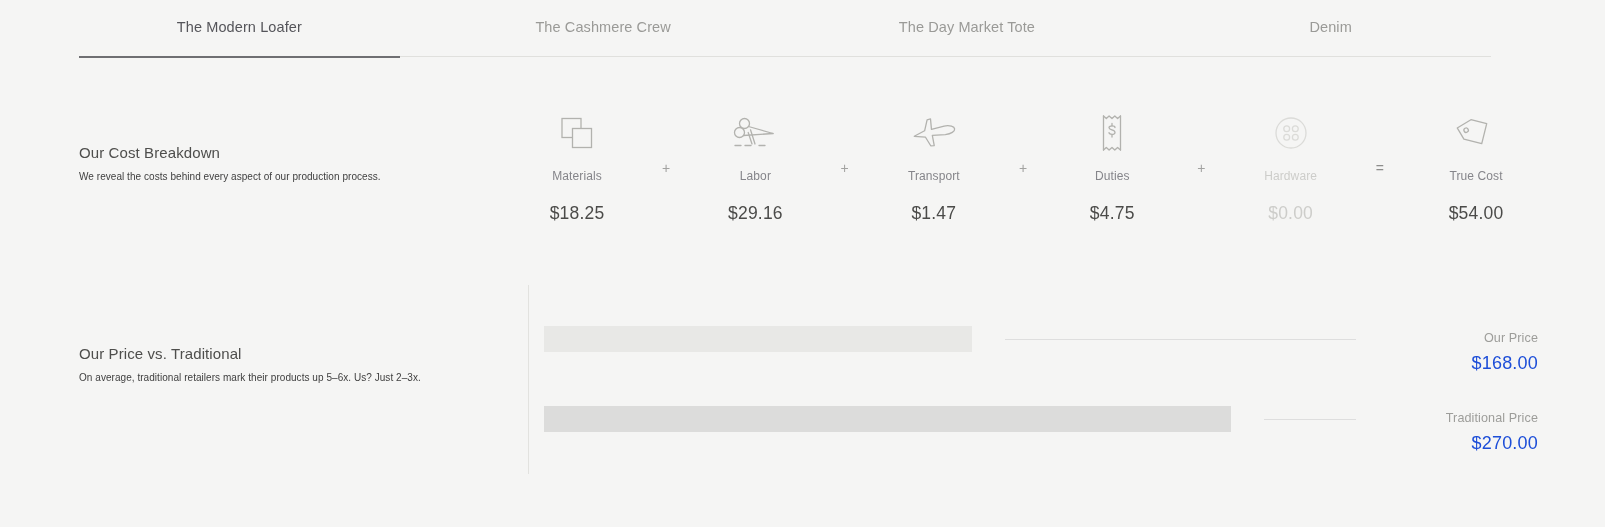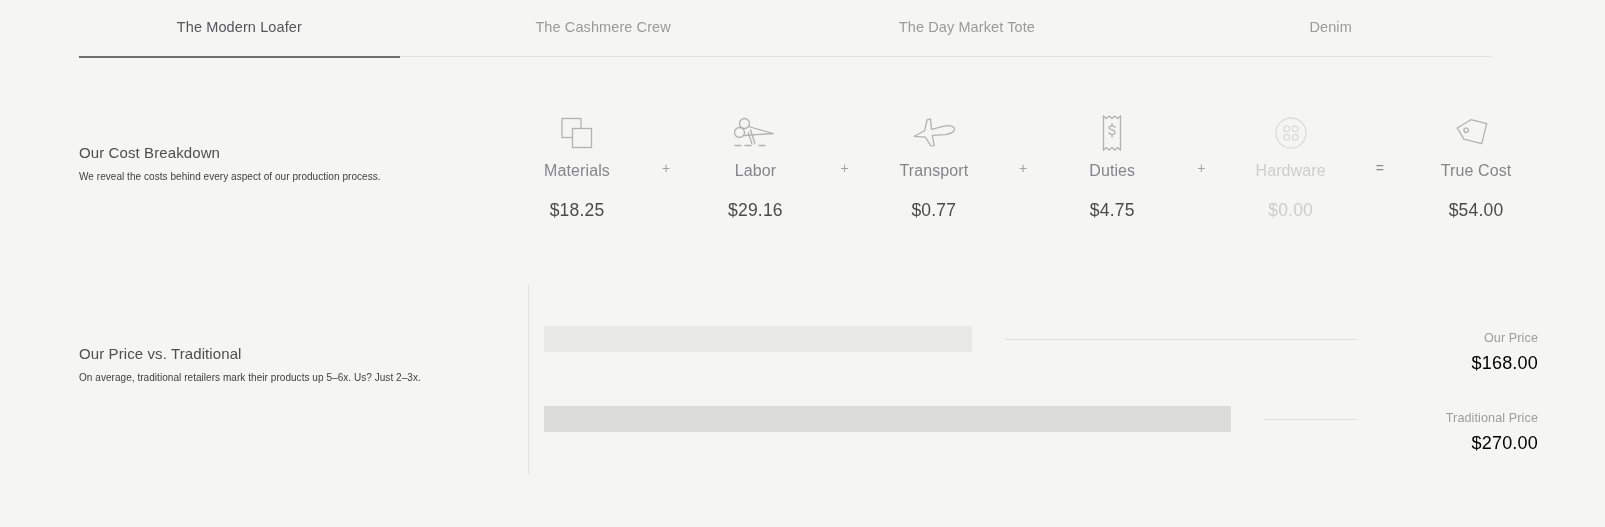--- a/index.html
+++ b/index.html
@@ -93,22 +93,23 @@
     text-align: center;
     flex: 0 0 auto;
   }
   .cost-item .icon {
     height: 58px;
     display: flex;
     align-items: center;
     justify-content: center;
   }
   .cost-item .cname {
-    font-size: 16px;
+    font-size: 12px;
     color: #85858a;
+    margin-top: 7px;
     letter-spacing: 0.1px;
   }
   .cost-item .cval {
     font-size: 17.5px;
     color: #4b4b49;
     margin-top: 20px;
     letter-spacing: 0.2px;
   }
   .cost-item.muted .cname,
   .cost-item.muted .cval { color: #cdcdca; }
@@ -177,21 +178,21 @@
     top: 13px;
   }
   .bar-meta .pname {
     font-size: 12.6px;
     color: #9d9d9a;
     letter-spacing: 0.1px;
     line-height: 1;
   }
   .bar-meta .pval {
     font-size: 18px;
-    color: #000000;
+    color: #1d4ed8;
     letter-spacing: 0.2px;
     line-height: 1;
     margin-top: 9px;
   }
 
   svg { display: block; overflow: visible; }
 </style>
 </head>
 <body>
 
@@ -252,21 +253,21 @@
     <div class="icon">
       <svg width="58" height="44" viewBox="0 0 58 44" fill="none" stroke="#b2b2ae" stroke-width="1.3" stroke-linejoin="round">
         <g transform="rotate(-8 29 22)">
           <path d="M9 22.5 L20 18.5 L24 8 L27.5 7.6 L27 18 L40 16.5
                    C46 16.3 50 18.5 50 20.8 C50 23.2 46 25.3 40 25.2
                    L27 24.2 L27.5 34.5 L24 34.2 L20 25 Z"></path>
         </g>
       </svg>
     </div>
     <div class="cname">Transport</div>
-    <div class="cval">$0.77</div>
+    <div class="cval">$1.47</div>
   </div>
 
   <div class="op">+</div>
 
   <div class="cost-item">
     <div class="icon">
       <svg width="34" height="46" viewBox="0 0 34 46" fill="none" stroke="#b2b2ae" stroke-width="1.3" stroke-linejoin="round" stroke-linecap="round">
         <path d="M8.5 6 L8.5 40"></path>
         <path d="M25.5 6 L25.5 40"></path>
         <path d="M8.5 6 l2.8 2.6 l2.8 -2.6 l2.9 2.6 l2.8 -2.6 l2.8 2.6 l2.9 -2.6"></path>

